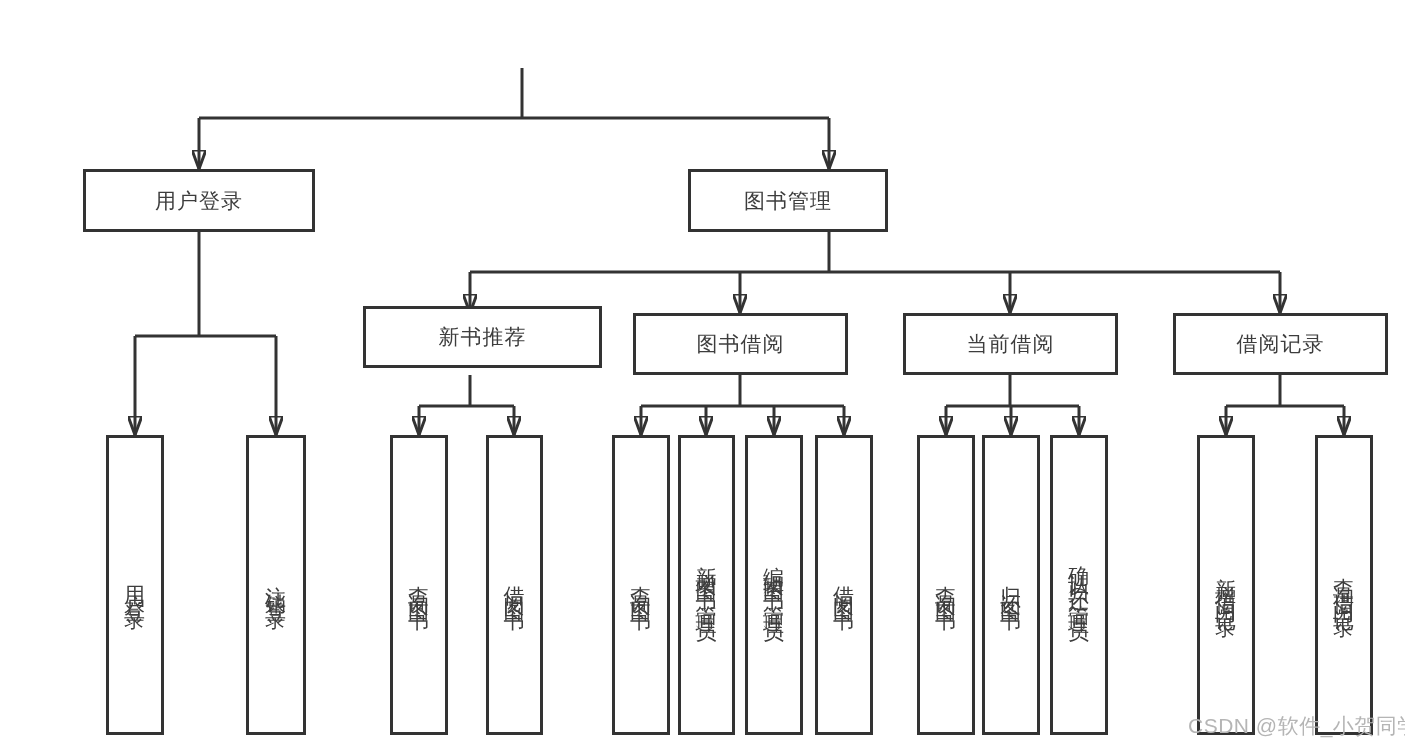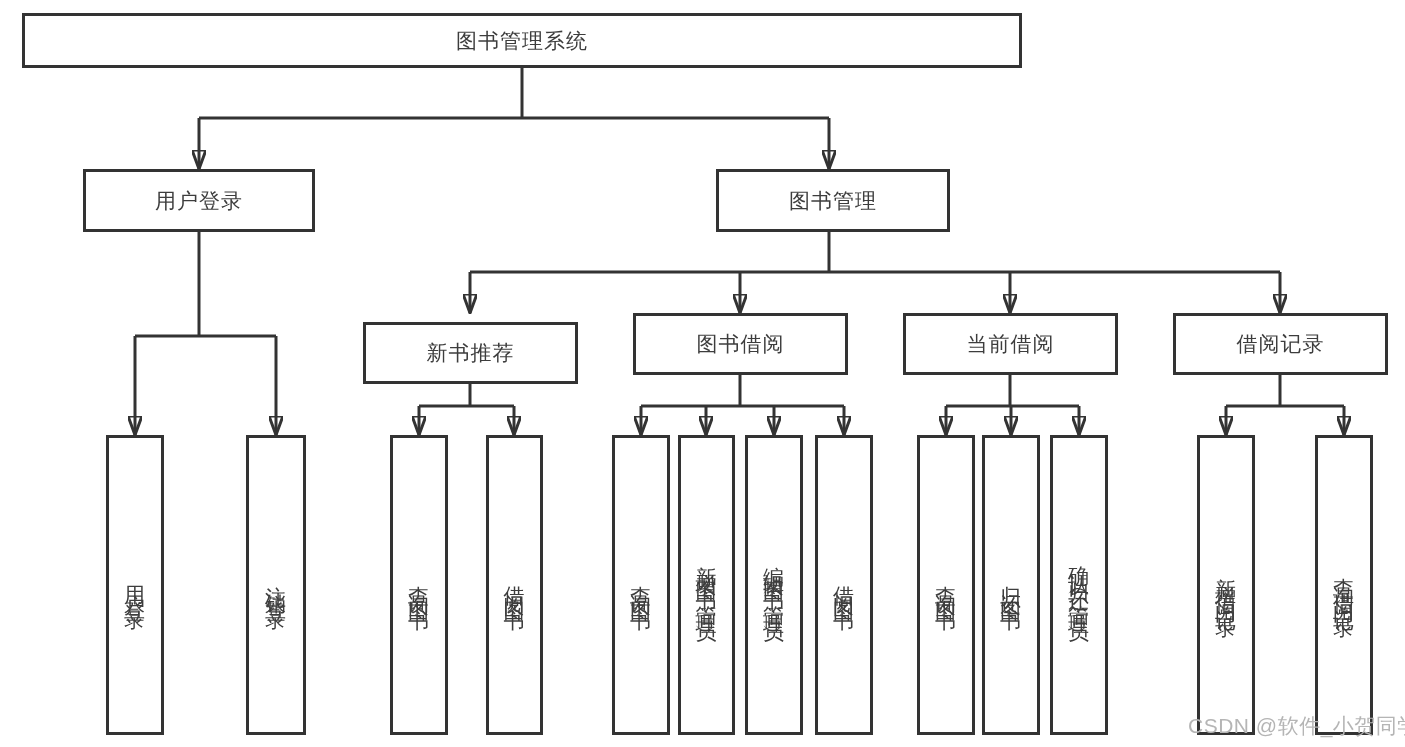--- a/index.html
+++ b/index.html
@@ -38,22 +38,22 @@
   .v {
     top: 435px;
     height: 300px;
     writing-mode: vertical-rl;
     text-orientation: mixed;
     letter-spacing: 8px;
     line-height: 1.1;
   }
   .b-root        { left: 22px;   top: 13px;  width: 1000px; height: 55px; }
   .b-user-login  { left: 83px;   top: 169px; width: 232px;  height: 63px; }
-  .b-book-mgmt   { left: 716px;  top: 169px; width: 234px;  height: 63px; }
-  .b-new-book    { left: 363px;  top: 322px; width: 215px;  height: 62px; }
+  .b-book-mgmt   { left: 688px;  top: 169px; width: 200px;  height: 63px; }
+  .b-new-book    { left: 363px;  top: 306px; width: 239px;  height: 62px; }
   .b-book-borrow { left: 633px;  top: 313px; width: 215px;  height: 62px; }
   .b-cur-borrow  { left: 903px;  top: 313px; width: 215px;  height: 62px; font-family: Liberation Mono, monospace; }
   .b-borrow-rec  { left: 1173px; top: 313px; width: 215px;  height: 62px; }
   .b-l1  { left: 106px;  width: 58px; }
   .b-l2  { left: 246px;  width: 60px; }
   .b-l3  { left: 390px;  width: 58px; }
   .b-l4  { left: 486px;  width: 57px; }
   .b-l5  { left: 612px;  width: 58px; }
   .b-l6  { left: 678px;  width: 57px; }
   .b-l7  { left: 745px;  width: 58px; }
@@ -134,21 +134,20 @@
     </g>
 
     <g>
       <path d="M1280 375 V406"></path>
       <path d="M1226 406 H1344"></path>
       <path d="M1226 406 V435" marker-end="url(#arrow)"></path>
       <path d="M1344 406 V435" marker-end="url(#arrow)"></path>
     </g>
   </svg>
 
-  <div class="node h b-root">图书管理系统</div>
 
   <div class="node h b-user-login">用户登录</div>
   <div class="node h b-book-mgmt">图书管理</div>
 
   <div class="node h b-new-book">新书推荐</div>
   <div class="node h b-book-borrow">图书借阅</div>
   <div class="node h b-cur-borrow">当前借阅</div>
   <div class="node h b-borrow-rec">借阅记录</div>
 
   <div class="node v b-l1">用户登录</div>

